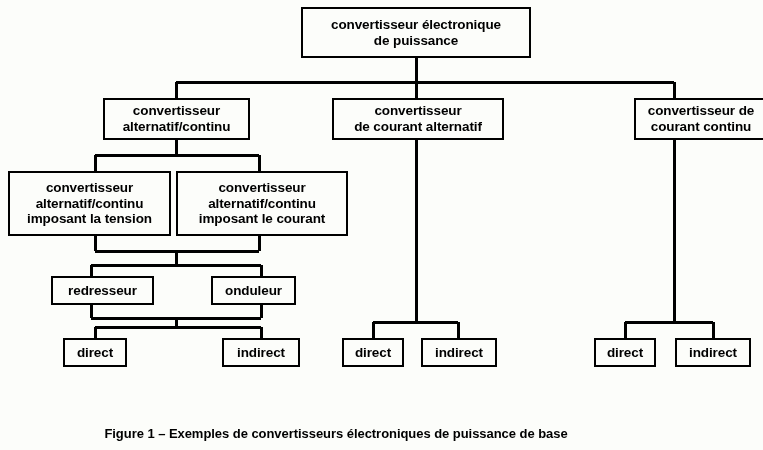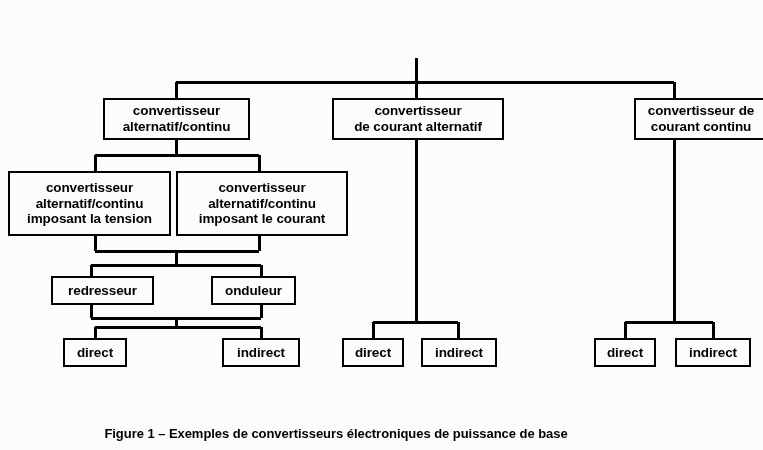--- a/index.html
+++ b/index.html
@@ -102,20 +102,24 @@
       <path d="M 373 322 L 373 338"></path>
       <path d="M 458 322 L 458 338"></path>
 
       <path d="M 674 140 L 674 322"></path>
       <path d="M 625 322 L 713 322"></path>
       <path d="M 625 322 L 625 338"></path>
       <path d="M 713 322 L 713 338"></path>
     </g>
   </svg>
 
+  <div class="node-box" style="left:301px; top:7px; width:230px; height:51px;">
+    <span class="txt">convertisseur électronique
+de puissance</span>
+  </div>
 
   <div class="node-box" style="left:103px; top:98px; width:147px; height:42px;">
     <span class="txt">convertisseur
 alternatif/continu</span>
   </div>
 
   <div class="node-box" style="left:332px; top:98px; width:172px; height:42px;">
     <span class="txt">convertisseur
 de courant alternatif</span>
   </div>

